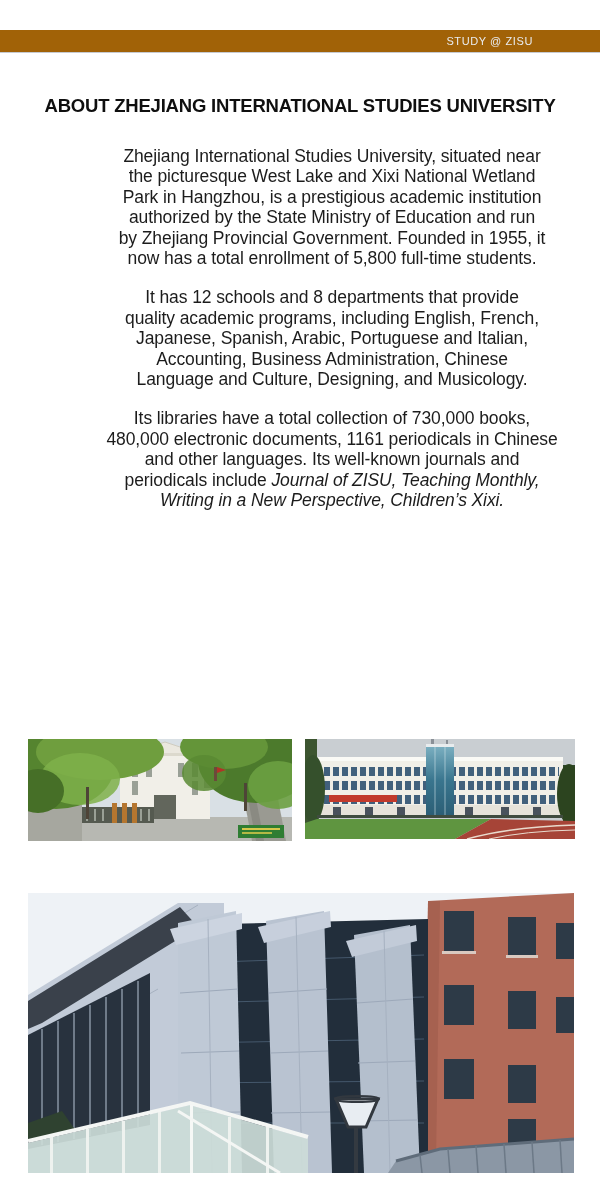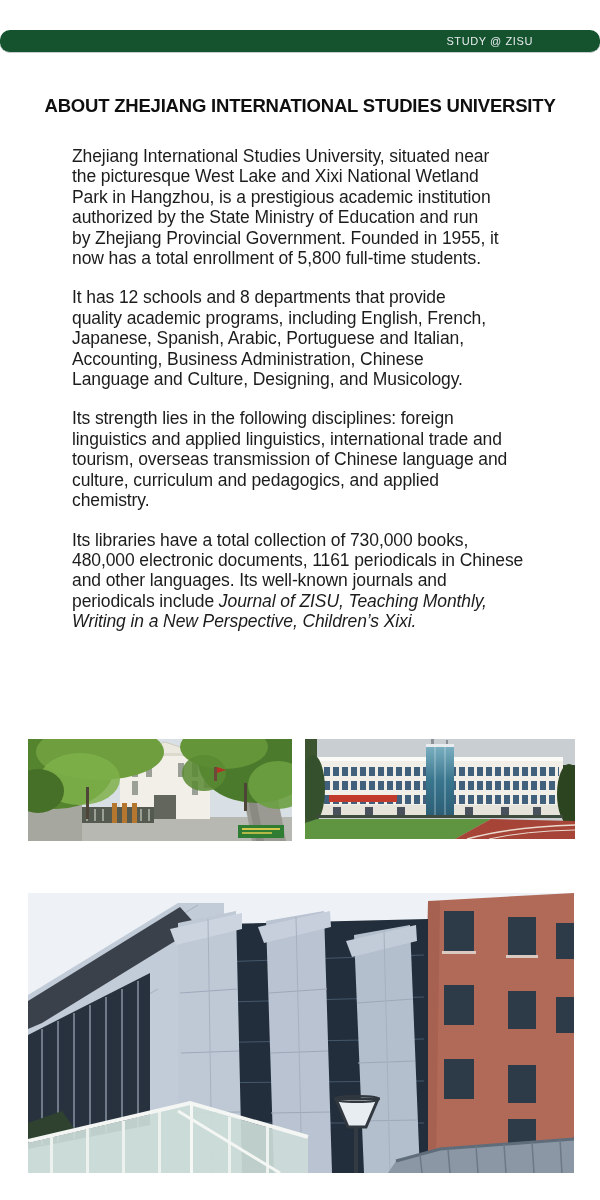--- a/index.html
+++ b/index.html
@@ -26,63 +26,59 @@
   .title{
     position:absolute;left:0;right:0;top:83px;margin:12px;
     text-align:center;font-size:18.5px;font-weight:bold;
     letter-spacing:-0.2px;color:#0f0f0f;
   }
 
   
   .article{
     position:absolute;left:72px;top:146px;width:520px;
     color:#1c1c1c;
+    text-align:center;
   }
   .article p{
     margin:0 0 19px 0;
     font-size:17.5px;line-height:20.4px;letter-spacing:-0.1px;
     white-space:pre; 
   }
   .article em{font-style:italic;}
 
   
   .photo{position:absolute;margin:0;padding:0;overflow:hidden;}
   .photo svg{display:block;width:100%;height:100%;}
   .photo-gate{left:28px;top:739px;width:264px;height:102px;}
   .photo-teaching{left:305px;top:739px;width:270px;height:100px;}
   .photo-modern{left:28px;top:893px;width:546px;height:280px;}
 </style>
 </head>
 <body>
 
 <div class="page">
 
-  <div class="top-bar" style="background: #14532d; border-radius: 10px;">
+  <div class="top-bar" style="background: #a16207;">
     <span class="top-bar-label" style="color: rgb(233, 236, 240);">STUDY @ ZISU</span>
   </div>
 
   <h1 class="title">ABOUT ZHEJIANG INTERNATIONAL STUDIES UNIVERSITY</h1>
 
   <div class="article">
     <p><span>Zhejiang International Studies University, situated near
 the picturesque West Lake and Xixi National Wetland
 Park in Hangzhou, is a prestigious academic institution
 authorized by the State Ministry of Education and run
 by Zhejiang Provincial Government. Founded in 1955, it
 now has a total enrollment of 5,800 full-time students.</span></p>
     <p><span>It has 12 schools and 8 departments that provide
 quality academic programs, including English, French,
 Japanese, Spanish, Arabic, Portuguese and Italian,
 Accounting, Business Administration, Chinese
 Language and Culture, Designing, and Musicology.</span></p>
-    <p><span>Its strength lies in the following disciplines: foreign
-linguistics and applied linguistics, international trade and
-tourism, overseas transmission of Chinese language and
-culture, curriculum and pedagogics, and applied
-chemistry.</span></p>
     <p><span>Its libraries have a total collection of 730,000 books,
 480,000 electronic documents, 1161 periodicals in Chinese
 and other languages. Its well-known journals and
 periodicals include </span><em>Journal of ZISU, Teaching Monthly,
 Writing in a New Perspective, Children’s Xixi.</em></p>
   </div>
 
   <figure class="photo photo-gate" role="img" aria-label="Campus front gate shaded by large green trees with a white academic building behind">
     <svg viewBox="0 0 264 102" preserveAspectRatio="none">
       <rect width="264" height="102" fill="#d9e0e5"></rect>

